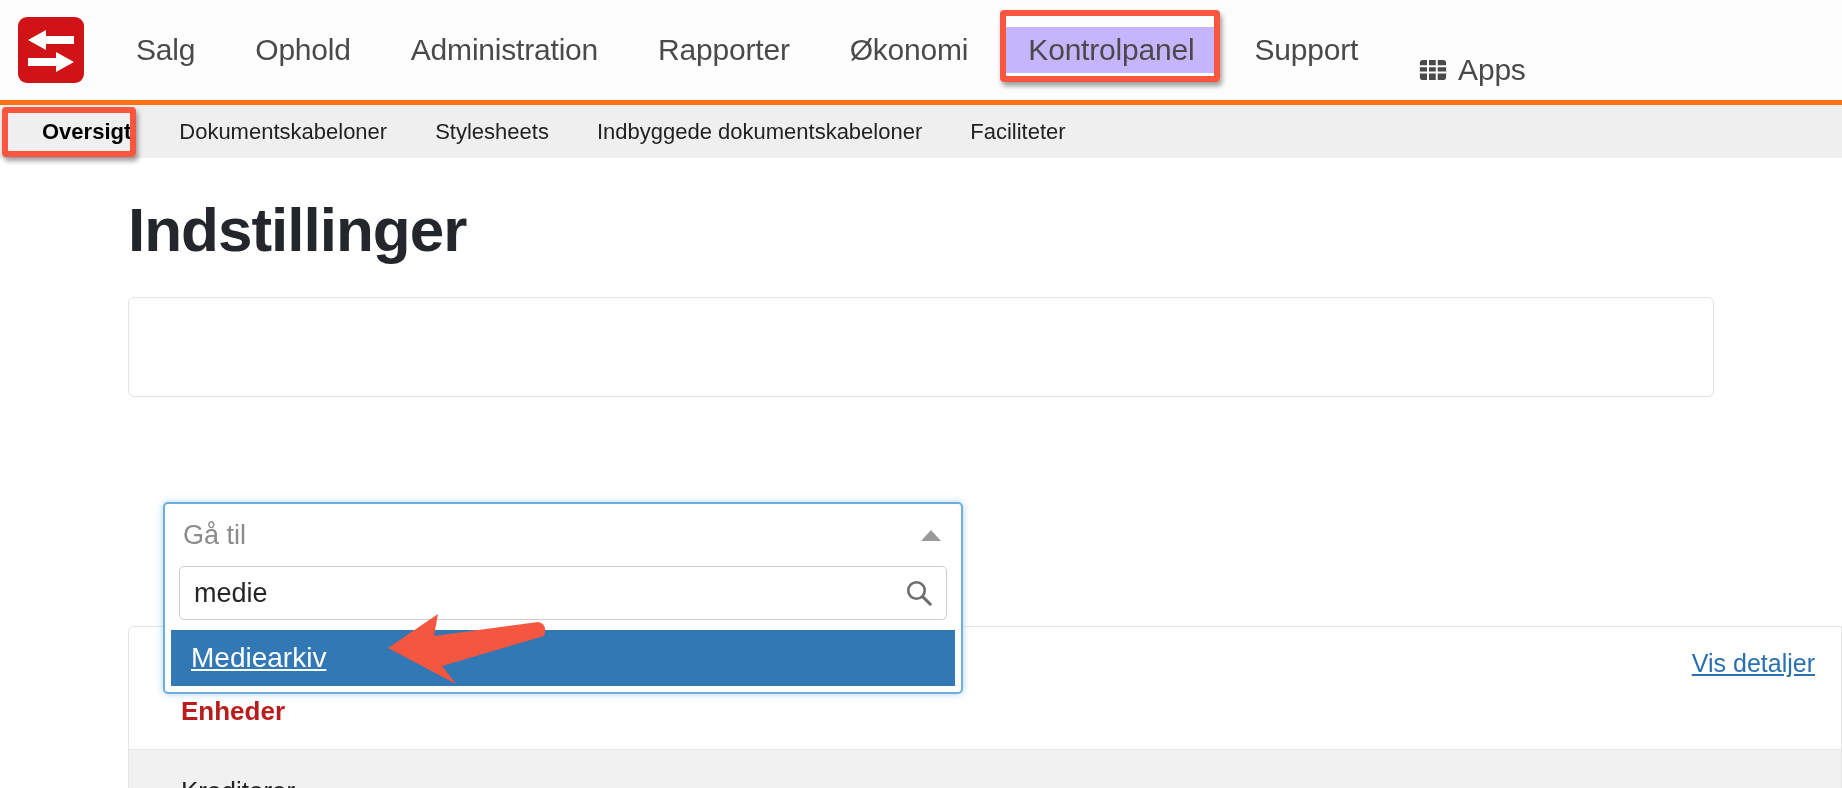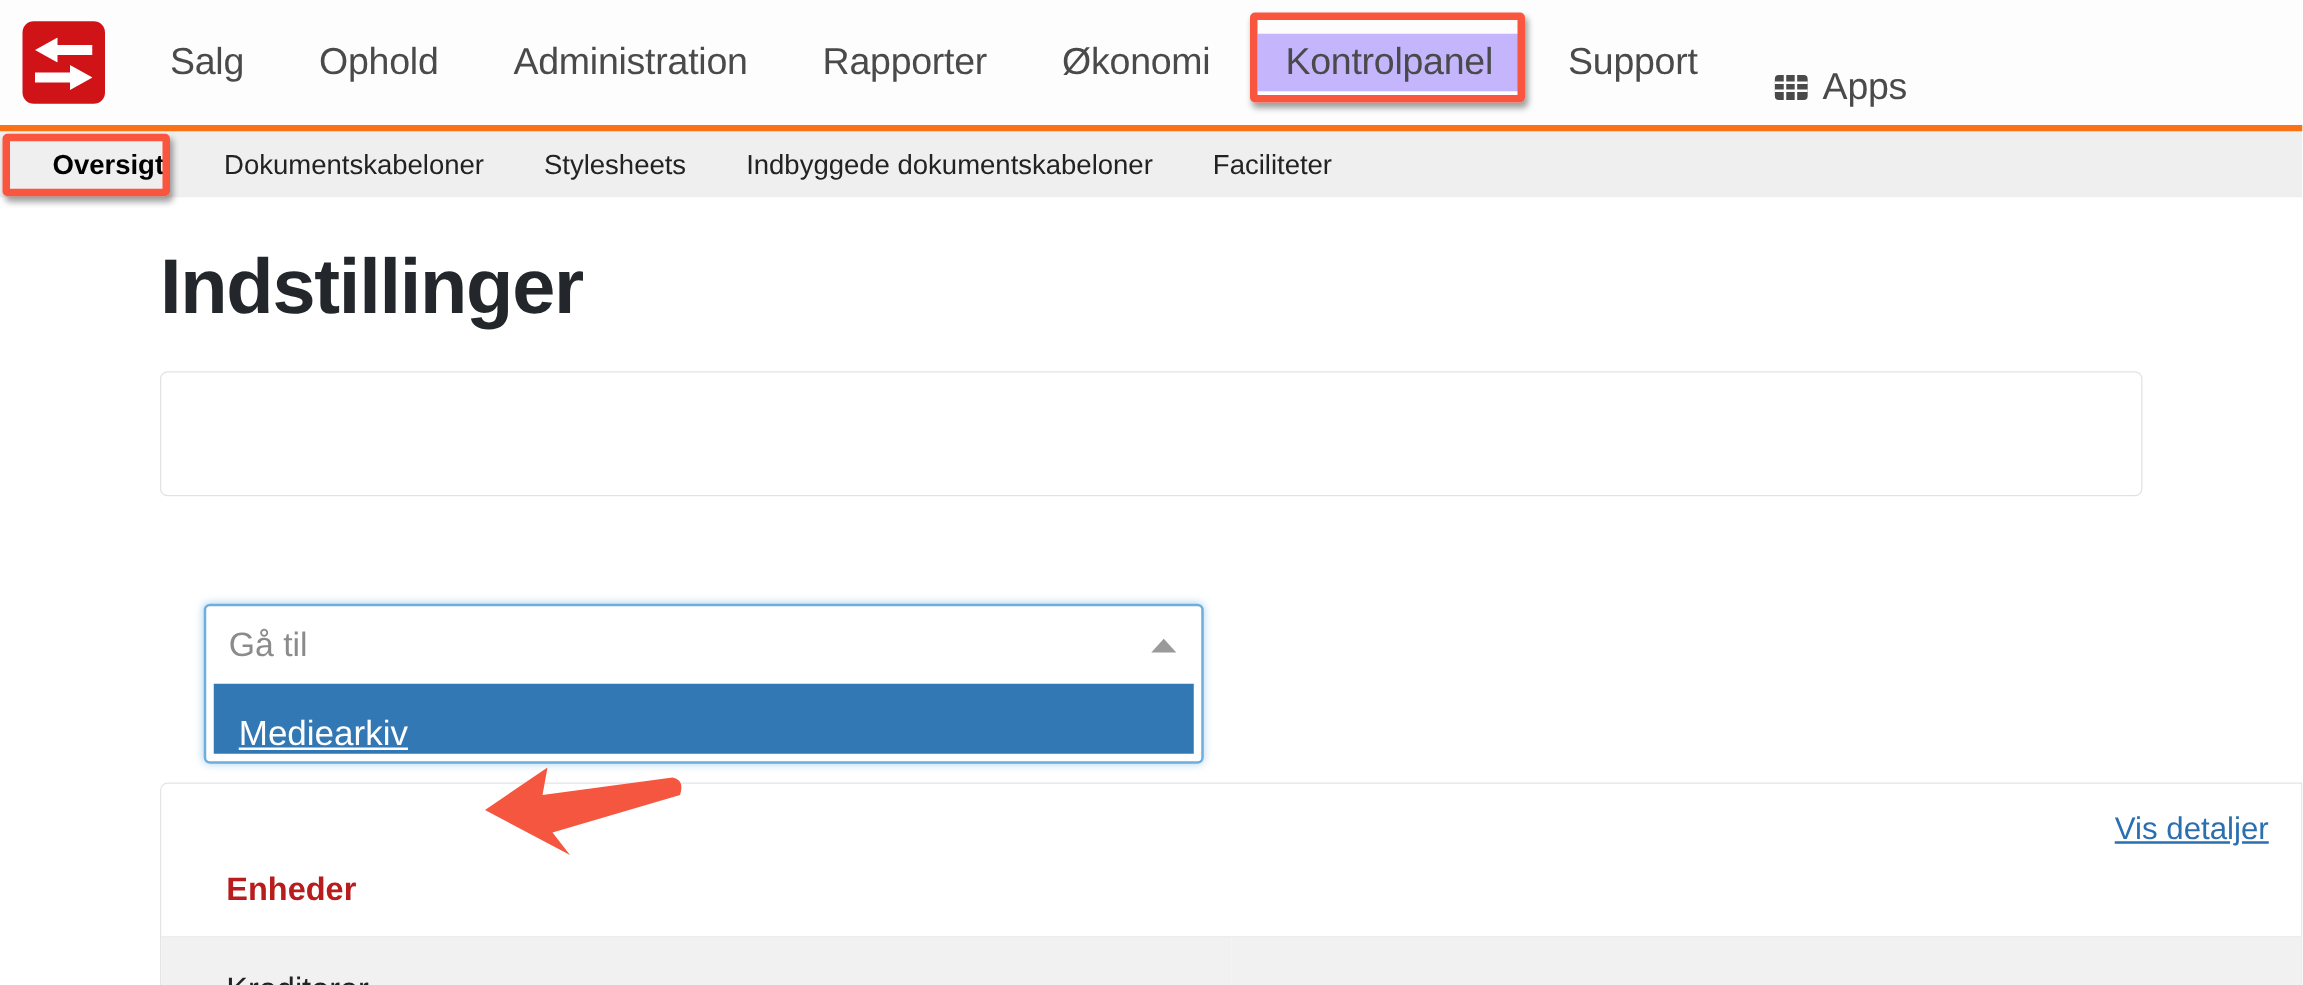--- a/index.html
+++ b/index.html
@@ -128,21 +128,21 @@
     border-radius: 6px;
     height: 100px;
     background: #fff;
     position: relative;
   }
 
   
   .combo {
     position: absolute;
     left: 163px;
-    top: 325px;
+    top: 344px;
     width: 800px;
     background: #ffffff;
     border: 2px solid #6eaede;
     border-radius: 5px;
     box-shadow: 0 0 7px rgba(110,174,222,0.55);
     z-index: 30;
   }
   .combo-head {
     height: 62px;
     display: flex;
@@ -187,21 +187,21 @@
   }
   .mag {
     width: 30px; height: 30px;
     flex: 0 0 auto;
   }
   .combo-options { padding: 0 6px 6px 6px; }
   .combo-option {
     background: #3278b5;
     height: 56px;
     display: flex;
-    align-items: flex-end;
+    align-items: center;
     padding-left: 20px;
     cursor: pointer;
   }
   .combo-option span {
     font-size: 28px;
     color: #ffffff;
     text-decoration: underline;
   }
 
   
@@ -331,20 +331,29 @@
 
       </tbody>
     </table>
   </div>
 
   <div class="combo">
     <div class="combo-head">
       <span class="combo-placeholder">Gå til</span>
       <span class="caret-up"></span>
     </div>
+    <div class="combo-searchrow">
+      <div class="combo-search">
+        <input type="text" value="medie" style="">
+        <svg class="mag" viewBox="0 0 24 24">
+          <circle cx="10" cy="10" r="6.6" fill="none" stroke="#6d6d6d" stroke-width="2.1"></circle>
+          <line x1="14.9" y1="14.9" x2="21" y2="21" stroke="#6d6d6d" stroke-width="2.4" stroke-linecap="round"></line>
+        </svg>
+      </div>
+    </div>
     <div class="combo-options">
       <div class="combo-option">
         <span>Mediearkiv</span>
       </div>
     </div>
   </div>
 
   <svg class="red-arrow" viewBox="0 0 220 80">
     <path d="M58 40 L108 6 L104 28 L208 14 Q218 16 214 28 L112 58 L126 76 Z" fill="#f4563f"></path>
   </svg>

